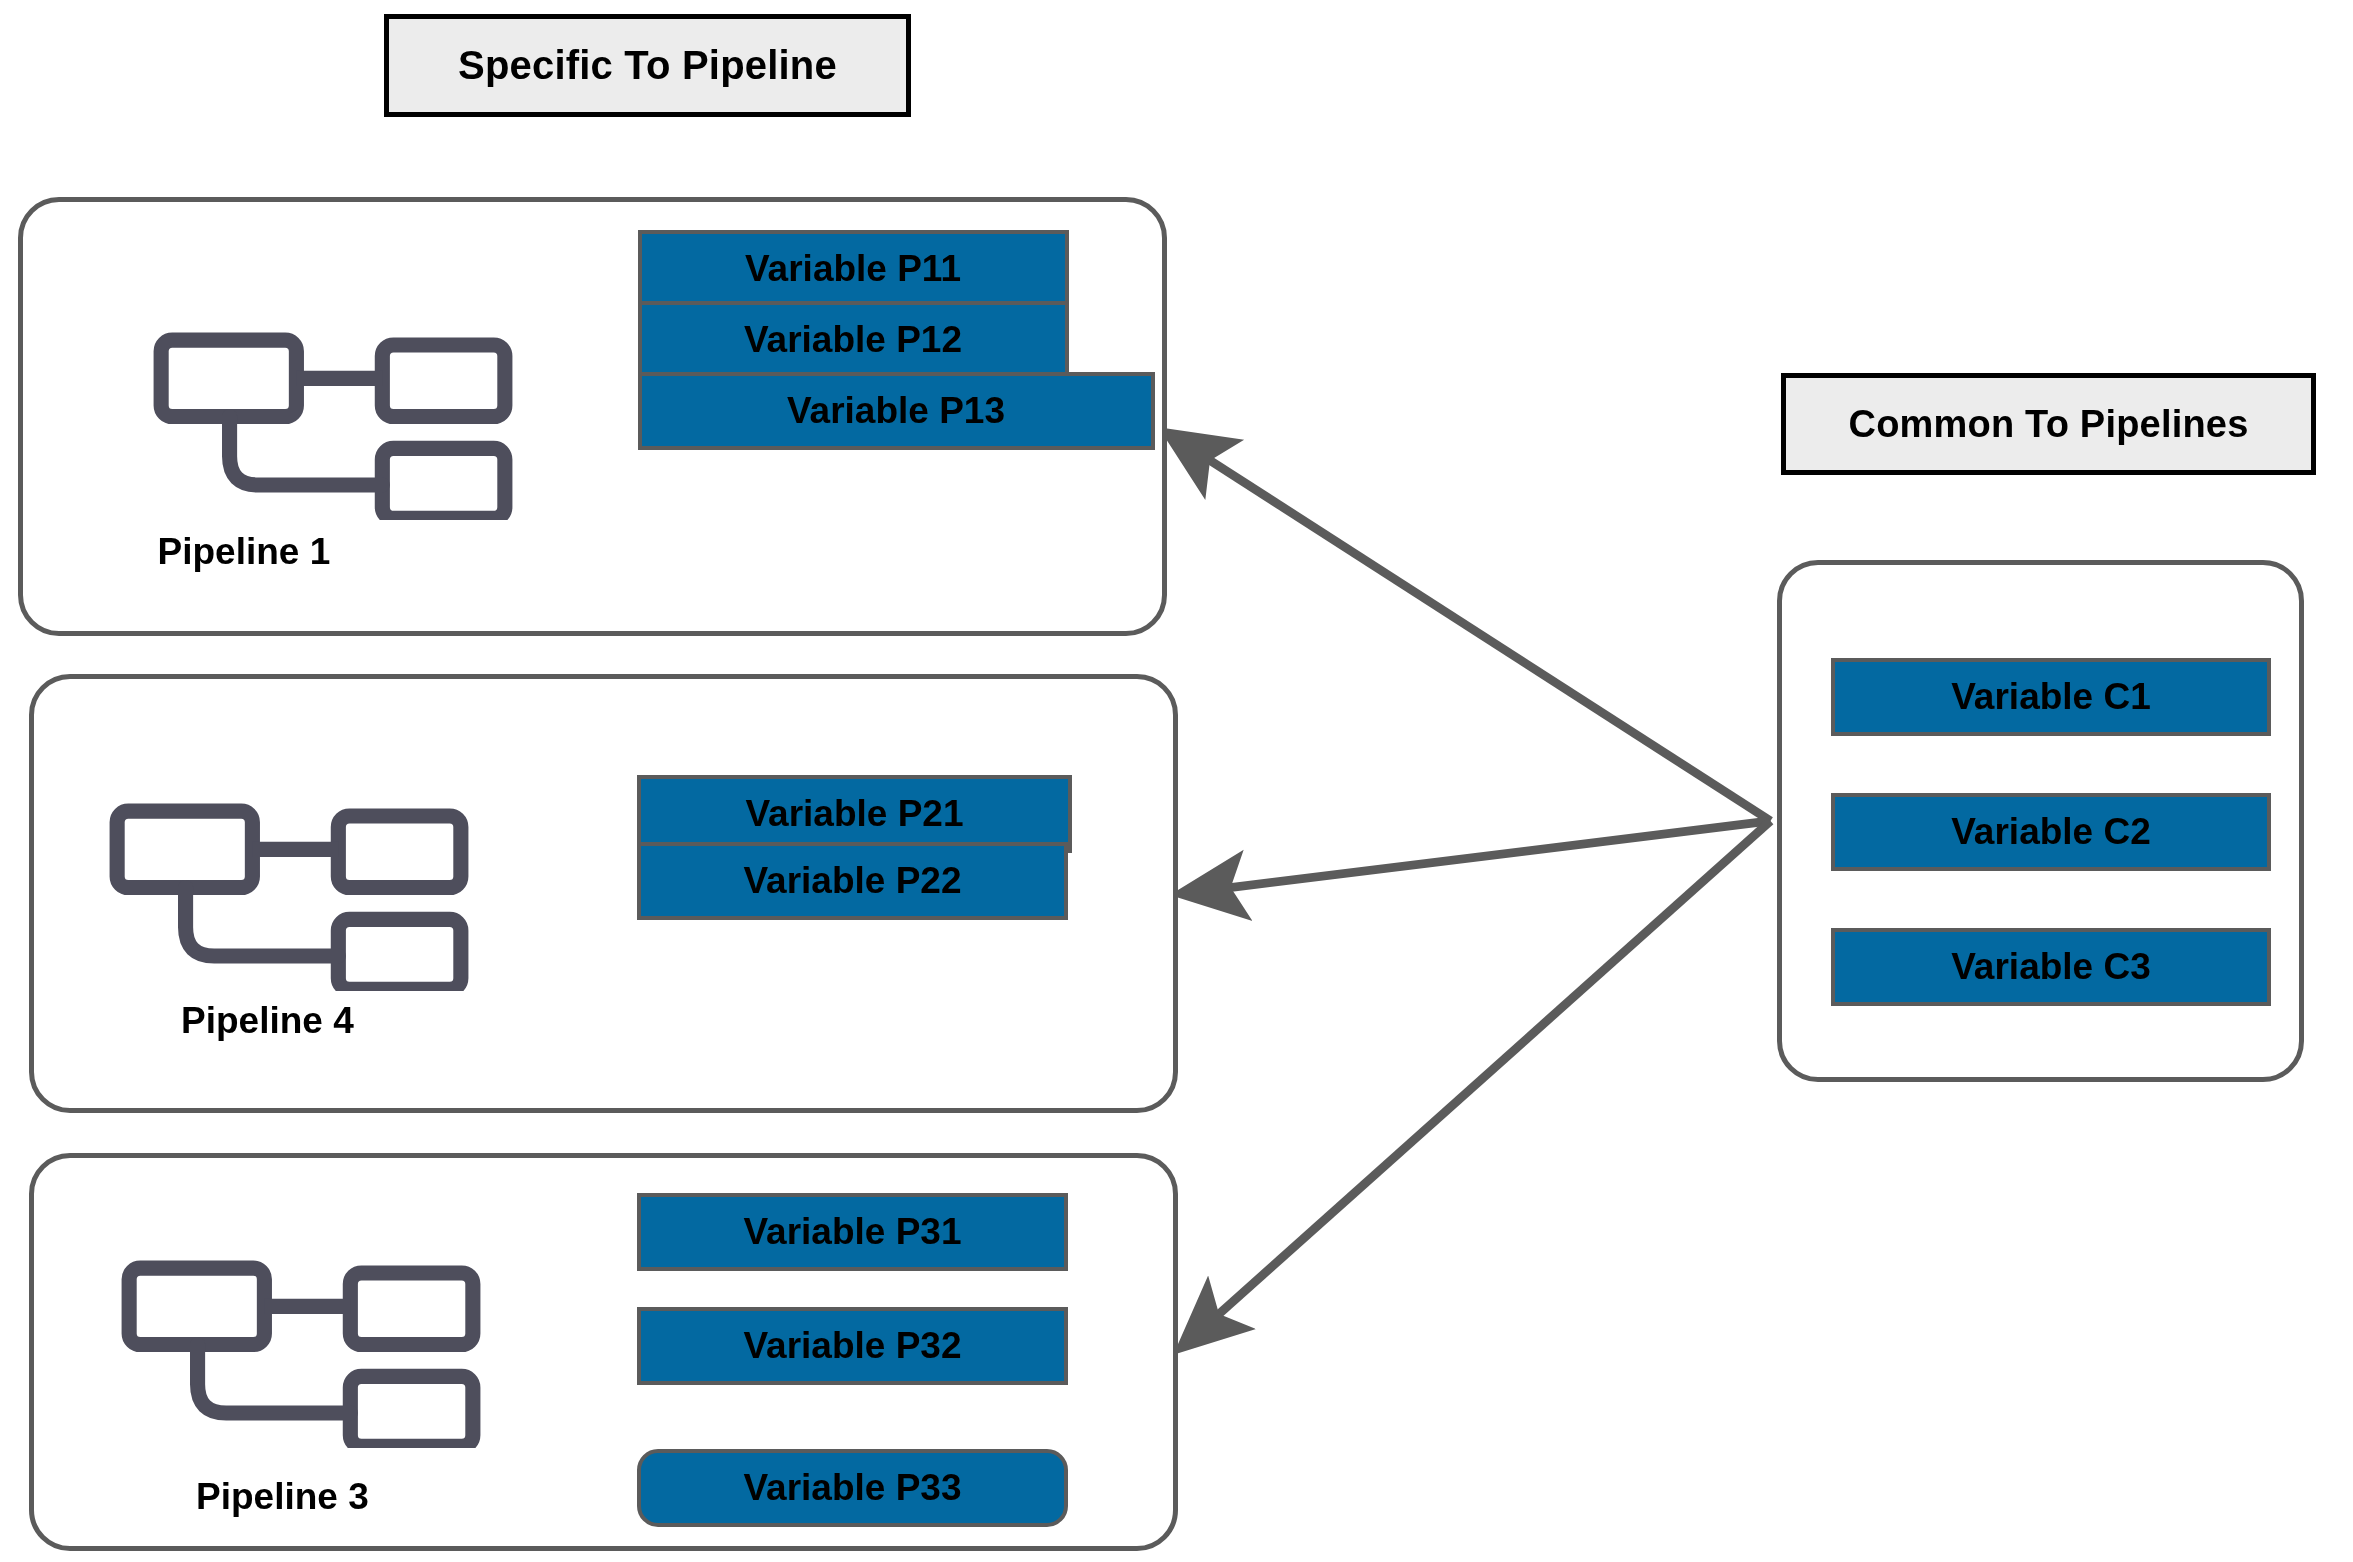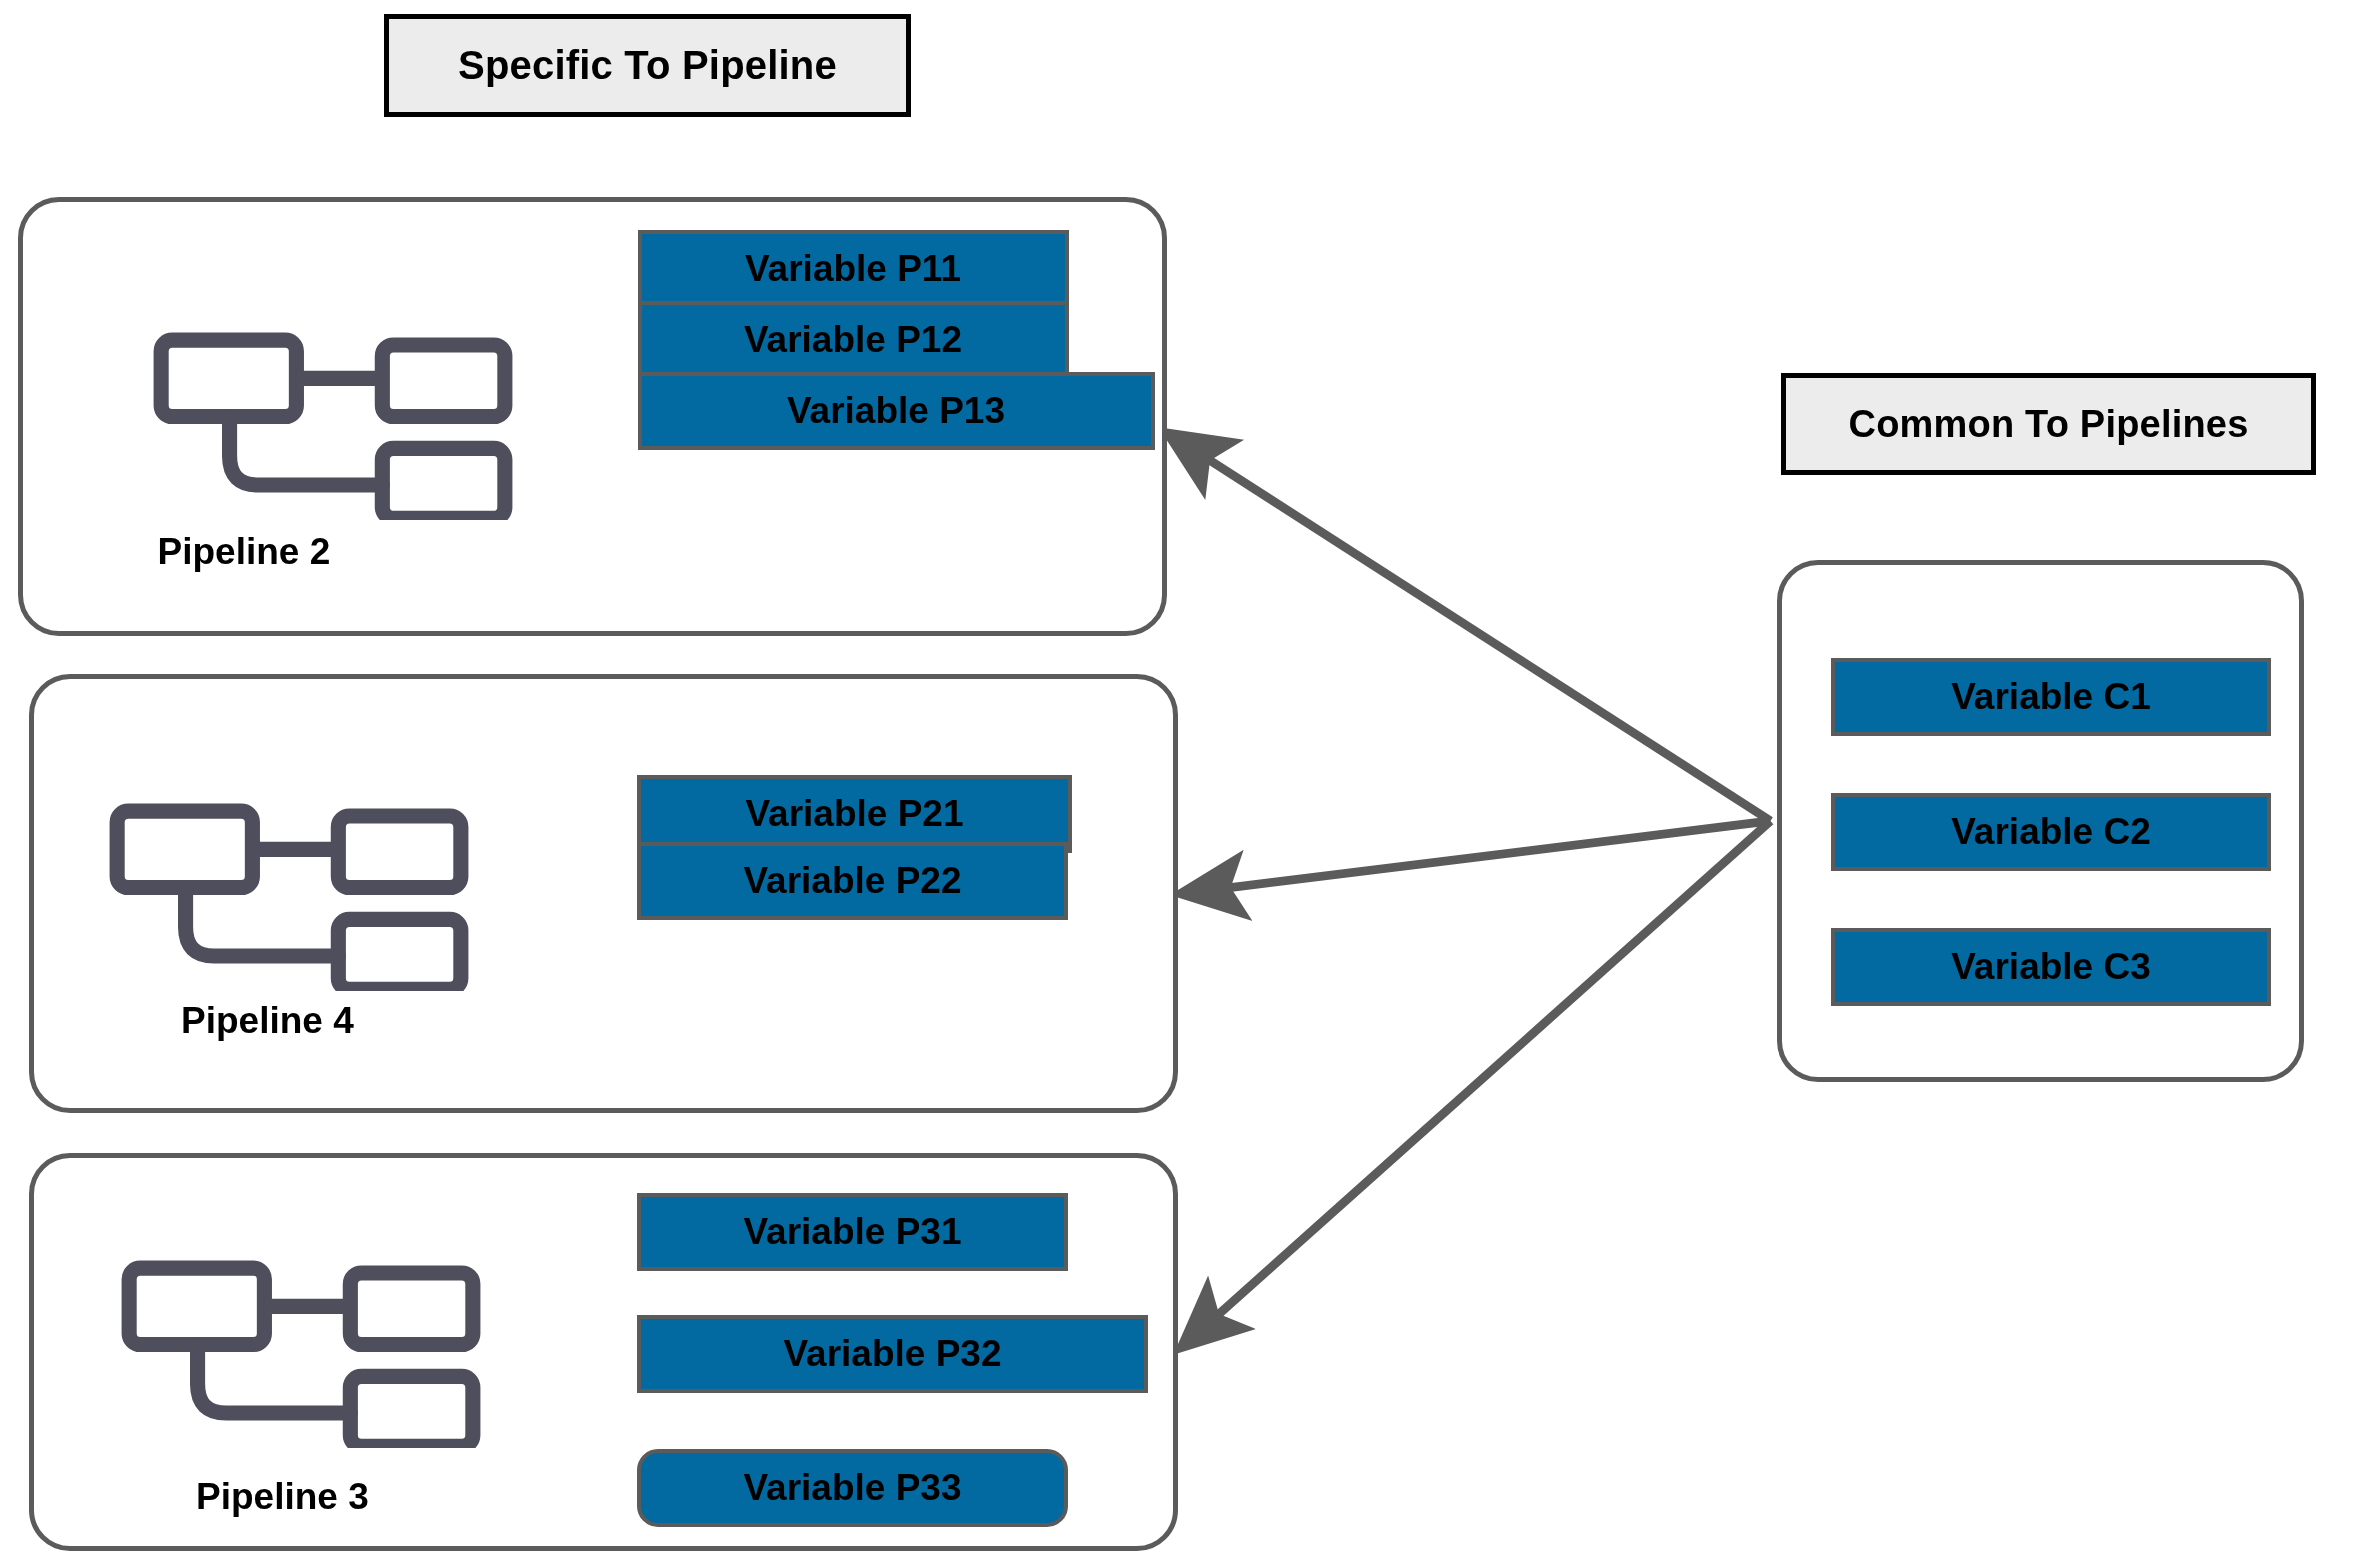--- a/index.html
+++ b/index.html
@@ -123,21 +123,21 @@
   <div class="pipeline-group" id="pipeline-group-1">
 
     <svg class="pipeline-icon" style="left:127px; top:127px;" width="366" height="191" viewBox="0 0 460 240">
       <rect x="14" y="14" width="170" height="96" rx="14" ry="14" fill="none" stroke="#4e4e5c" stroke-width="19"></rect>
       <rect x="292" y="20" width="154" height="90" rx="14" ry="14" fill="none" stroke="#4e4e5c" stroke-width="19"></rect>
       <rect x="292" y="150" width="154" height="88" rx="14" ry="14" fill="none" stroke="#4e4e5c" stroke-width="19"></rect>
       <line x1="184" y1="62" x2="292" y2="62" stroke="#4e4e5c" stroke-width="19"></line>
       <path d="M 100 110 L 100 160 Q 100 196 136 196 L 292 196" fill="none" stroke="#4e4e5c" stroke-width="19" stroke-linecap="round" stroke-linejoin="round"></path>
     </svg>
 
-    <div class="pipeline-label" style="left:135px; top:329px;">Pipeline 2</div>
+    <div class="pipeline-label" style="left:135px; top:329px;">Pipeline 1</div>
 
     <div class="var-box" style="left:615px; top:28px; width:431px; height:78px;">Variable P11</div>
     <div class="var-box" style="left:615px; top:99px; width:431px; height:78px;">Variable P12</div>
     <div class="var-box" style="left:615px; top:170px; width:517px; height:78px;">Variable P13</div>
   </div>
 
   <div class="pipeline-group" id="pipeline-group-2">
 
     <svg class="pipeline-icon" style="left:72px; top:121px;" width="366" height="191" viewBox="0 0 460 240">
       <rect x="14" y="14" width="170" height="96" rx="14" ry="14" fill="none" stroke="#4e4e5c" stroke-width="19"></rect>
@@ -159,21 +159,21 @@
       <rect x="14" y="14" width="170" height="96" rx="14" ry="14" fill="none" stroke="#4e4e5c" stroke-width="19"></rect>
       <rect x="292" y="20" width="154" height="90" rx="14" ry="14" fill="none" stroke="#4e4e5c" stroke-width="19"></rect>
       <rect x="292" y="150" width="154" height="88" rx="14" ry="14" fill="none" stroke="#4e4e5c" stroke-width="19"></rect>
       <line x1="184" y1="62" x2="292" y2="62" stroke="#4e4e5c" stroke-width="19"></line>
       <path d="M 100 110 L 100 160 Q 100 196 136 196 L 292 196" fill="none" stroke="#4e4e5c" stroke-width="19" stroke-linecap="round" stroke-linejoin="round"></path>
     </svg>
 
     <div class="pipeline-label" style="left:162px; top:318px;">Pipeline 3</div>
 
     <div class="var-box" style="left:603px; top:35px; width:431px; height:78px;">Variable P31</div>
-    <div class="var-box" style="left:603px; top:157px; width:511px; height:78px;">Variable P32</div>
+    <div class="var-box" style="left:603px; top:149px; width:431px; height:78px;">Variable P32</div>
     <div class="var-box" style="left:603px; top:291px; width:431px; height:78px;border-radius:21px;">Variable P33</div>
   </div>
 
   <div id="common-group">
     <div class="var-box" style="left:49px; top:93px; width:440px; height:78px;">Variable C1</div>
     <div class="var-box" style="left:49px; top:228px; width:440px; height:78px;">Variable C2</div>
     <div class="var-box" style="left:49px; top:363px; width:440px; height:78px;">Variable C3</div>
   </div>
 
 </div>

